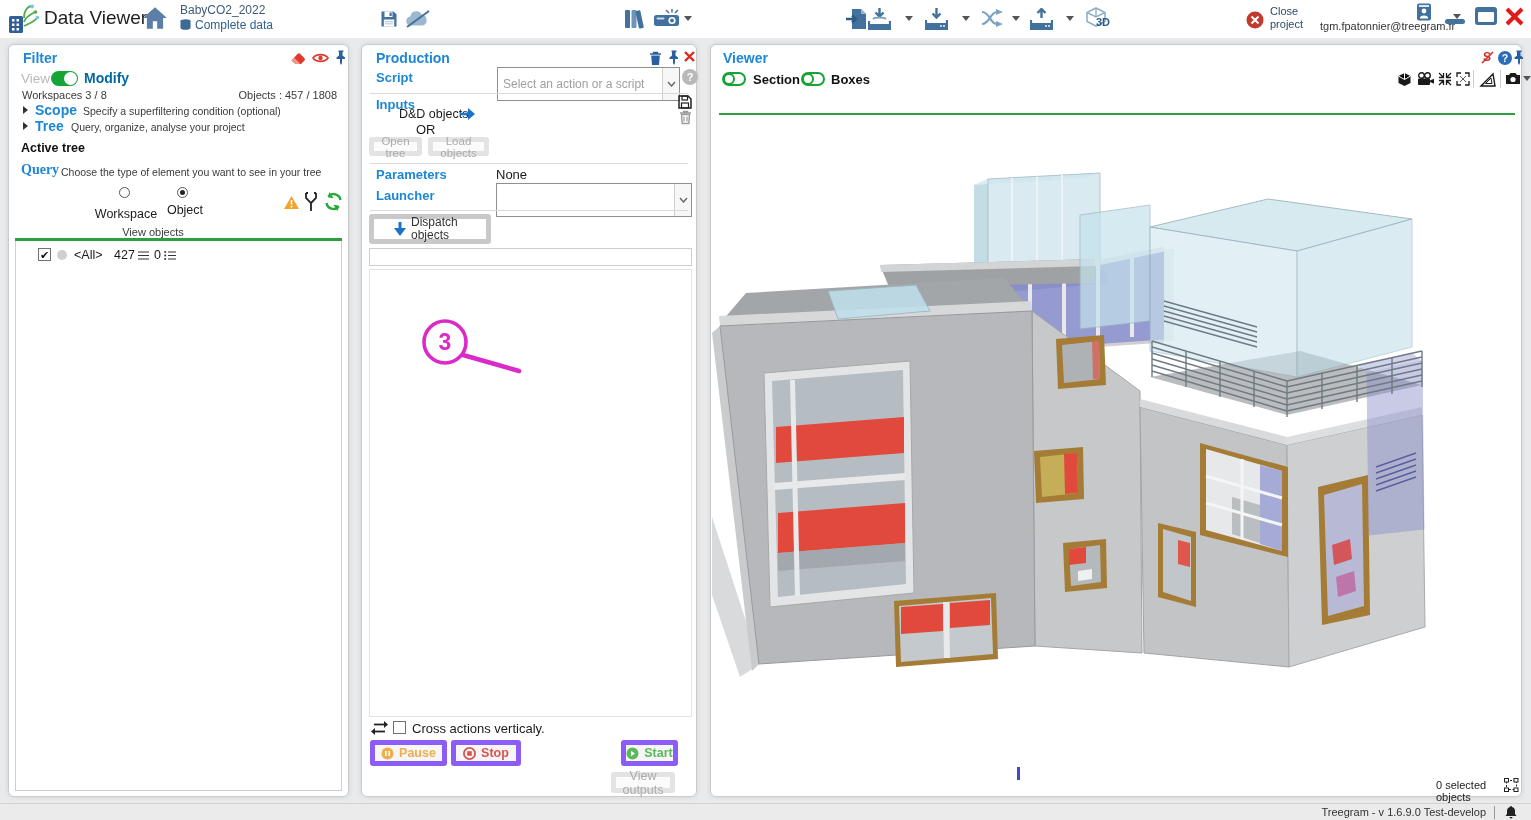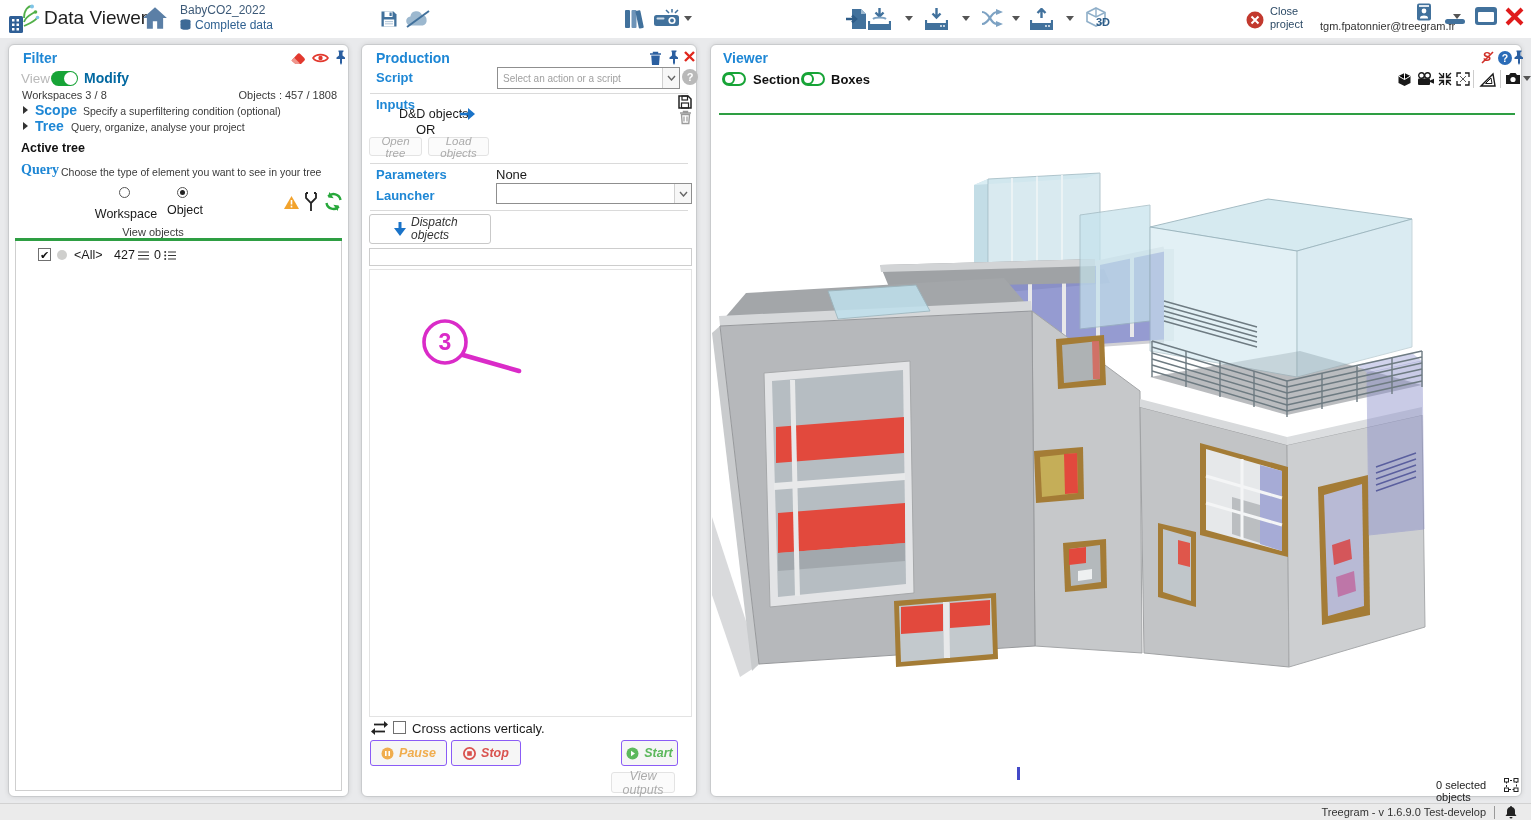--- a/index.html
+++ b/index.html
@@ -7,23 +7,23 @@
   body { font-family:"Liberation Sans", sans-serif; background:#e9eaec; position:relative; overflow:hidden; }
   #topbar { position:absolute; left:0; top:0; width:1531px; height:38px; background:#ffffff; }
   #statusbar { position:absolute; left:0; top:803px; width:1531px; height:17px; background:#ebebeb; border-top:1px solid #d2d2d2; font-size:11px; color:#333; }
   .panel { position:absolute; top:44px; height:753px; background:#fff; border:1px solid #c9cbcd; border-radius:6px; box-shadow:0 0 5px rgba(0,0,0,.10); }
   .abs { position:absolute; }
   .ptitle { color:#1e87d5; font-weight:bold; font-size:14px; }
   .bluelab { color:#1e87d5; font-weight:bold; font-size:13px; }
   .hint { font-size:10.5px; color:#3a3a3a; }
   .small { font-size:11px; color:#3a3a3a; }
   .txt { font-size:12.5px; color:#1a1a1a; }
-  .combo { position:absolute; border:1px solid #8f8f8f; background:#fff; font-size:10px; color:#222; display:flex; align-items:center; padding:4px 5px; }
+  .combo { position:absolute; border:1px solid #8f8f8f; background:#fff; font-size:12px; color:#222; display:flex; align-items:center; padding:16px 5px; }
   .combo .chev { position:absolute; right:0; top:0; bottom:0; width:17px; border-left:1px solid #d0d0d0; background:#f7f7f7; display:flex; align-items:center; justify-content:center; }
-  .btn { position:absolute; background:#f6f6f6; border:1px solid #8b5cf6; border-radius:3px; font-size:12.5px; display:flex; align-items:center; justify-content:center; gap:5px; color:#333; cursor:default;font-style:italic; }
+  .btn { position:absolute; background:#f6f6f6; border:5px solid #8b5cf6; border-radius:3px; font-size:12.5px; display:flex; align-items:center; justify-content:center; gap:5px; color:#333; cursor:default; }
   .btn.dis { color:#ababab; background:#fbfbfb; border-color:#e3e3e3; font-size:11.5px; }
   .sep { position:absolute; height:0; border-top:1px solid #dadada; }
   .tri { width:0; height:0; border-left:5px solid #333; border-top:4px solid transparent; border-bottom:4px solid transparent; display:inline-block; }
   .toggle-on { position:absolute; width:27px; height:15px; border-radius:8px; background:#17a437; }
   .toggle-on .knob { position:absolute; right:1px; top:1px; width:13px; height:13px; border-radius:50%; background:#fff; }
   .toggle-off { position:absolute; width:24px; height:14px; border-radius:8px; background:#fff; border:2px solid #17a437; }
   .toggle-off .knob { position:absolute; left:-1px; top:-1px; width:12px; height:12px; border-radius:50%; background:#fff; border:2px solid #17a437; }
   .chk { position:absolute; width:13px; height:13px; border:1px solid #707070; background:#fff; font-size:11px; line-height:12px; text-align:center; color:#111; }
   .radio { position:absolute; width:11px; height:11px; border:1px solid #555; border-radius:50%; background:#fff; }
   .radio.sel::after { content:""; position:absolute; left:2px; top:2px; width:5px; height:5px; border-radius:50%; background:#222; }

